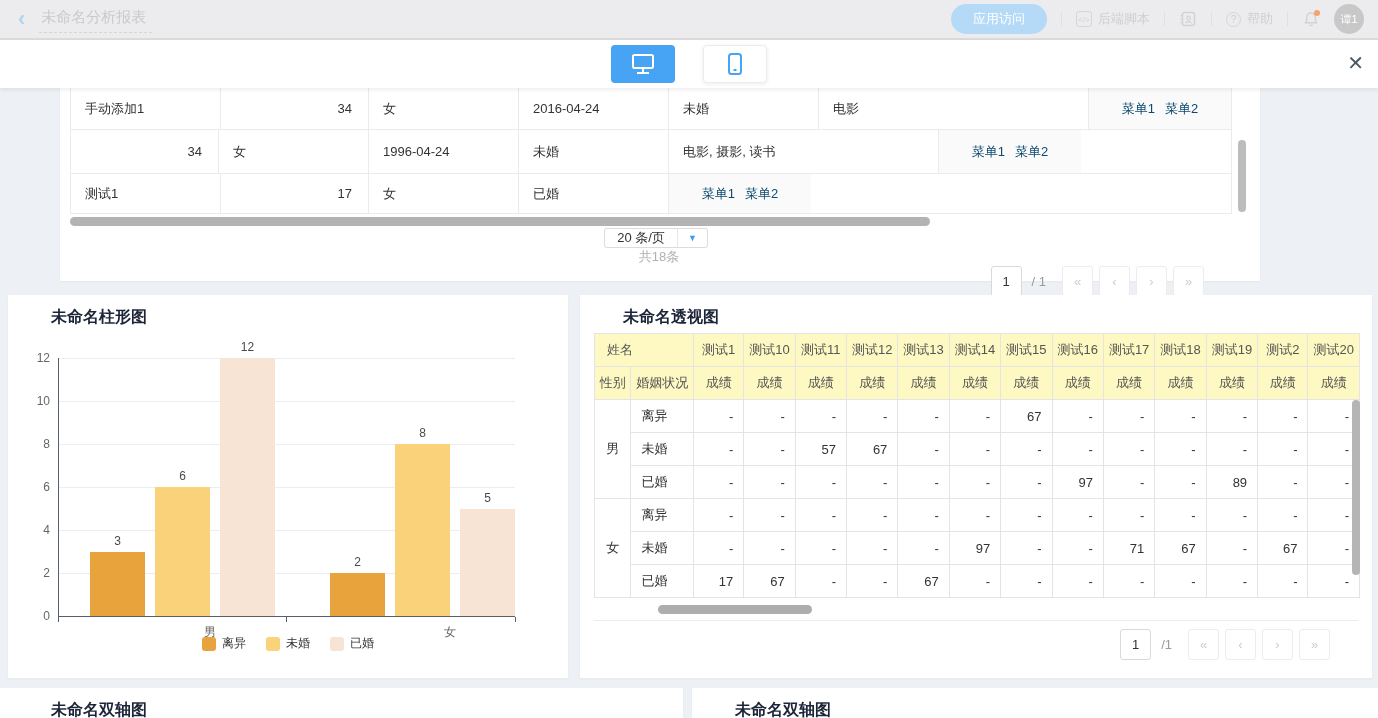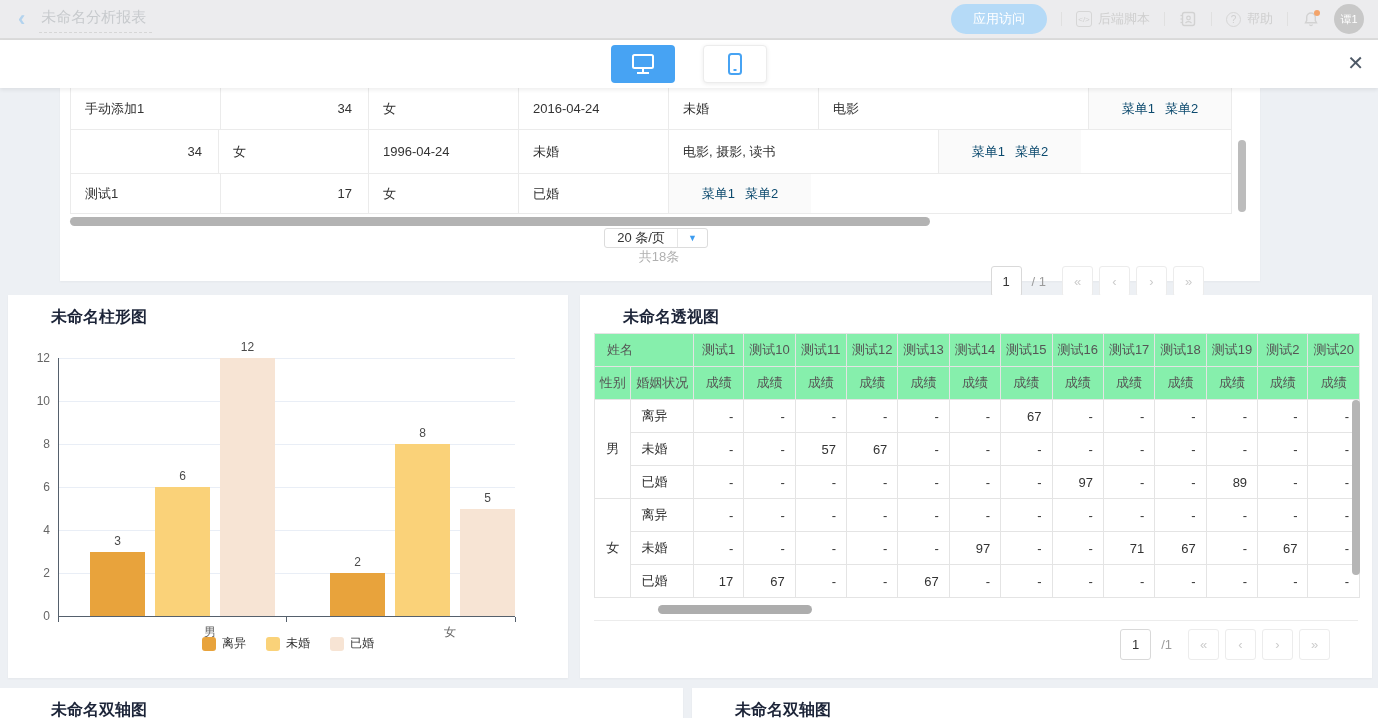--- a/index.html
+++ b/index.html
@@ -83,21 +83,21 @@
   .bval { position:absolute; font-size:12px; color:#4a4a4a; transform:translateX(-50%); }
   .legend { position:absolute; left:0; top:340px; width:560px; display:flex; justify-content:center; gap:20px; }
   .litem { display:flex; align-items:center; gap:6px; font-size:12px; color:#333; cursor:pointer; }
   .lswatch { width:14px; height:14px; border-radius:3px; }
 
   
   .pivot-panel { left:580px; top:295px; width:792px; height:383px; }
   .pivot-clip { position:absolute; left:14px; top:38px; width:766px; height:266px; overflow:hidden; }
   .pivot-clip table { border-collapse:collapse; table-layout:fixed; }
   .pivot-clip th, .pivot-clip td { border:1px solid #e4e4e4; height:33px; font-size:13px; white-space:nowrap; overflow:hidden; }
-  .ph { background:#86efac; color:#555; font-weight:normal; text-align:center; }
+  .ph { background:#fef9c3; color:#555; font-weight:normal; text-align:center; }
   .ph.corner { text-align:left; padding-left:12px; }
   .glabel { text-align:center; color:#333; background:#fff; }
   .rlabel { padding-left:10px; color:#333; background:#fff; }
   .pval { text-align:right; padding-right:10px; color:#333; background:#fff; }
   .pivot-hthumb { position:absolute; left:78px; top:310px; width:154px; height:9px; border-radius:5px; background:#adadad; cursor:pointer; }
   .pivot-vthumb { position:absolute; left:772px; top:105px; width:8px; height:175px; border-radius:4px; background:#b5b5b5; cursor:pointer; }
   .pivot-pagebar { position:absolute; left:14px; top:325px; width:764px; height:48px; border-top:1px solid #ececec;
                    display:flex; align-items:center; justify-content:flex-end; gap:8px; padding-right:28px; }
 
   

